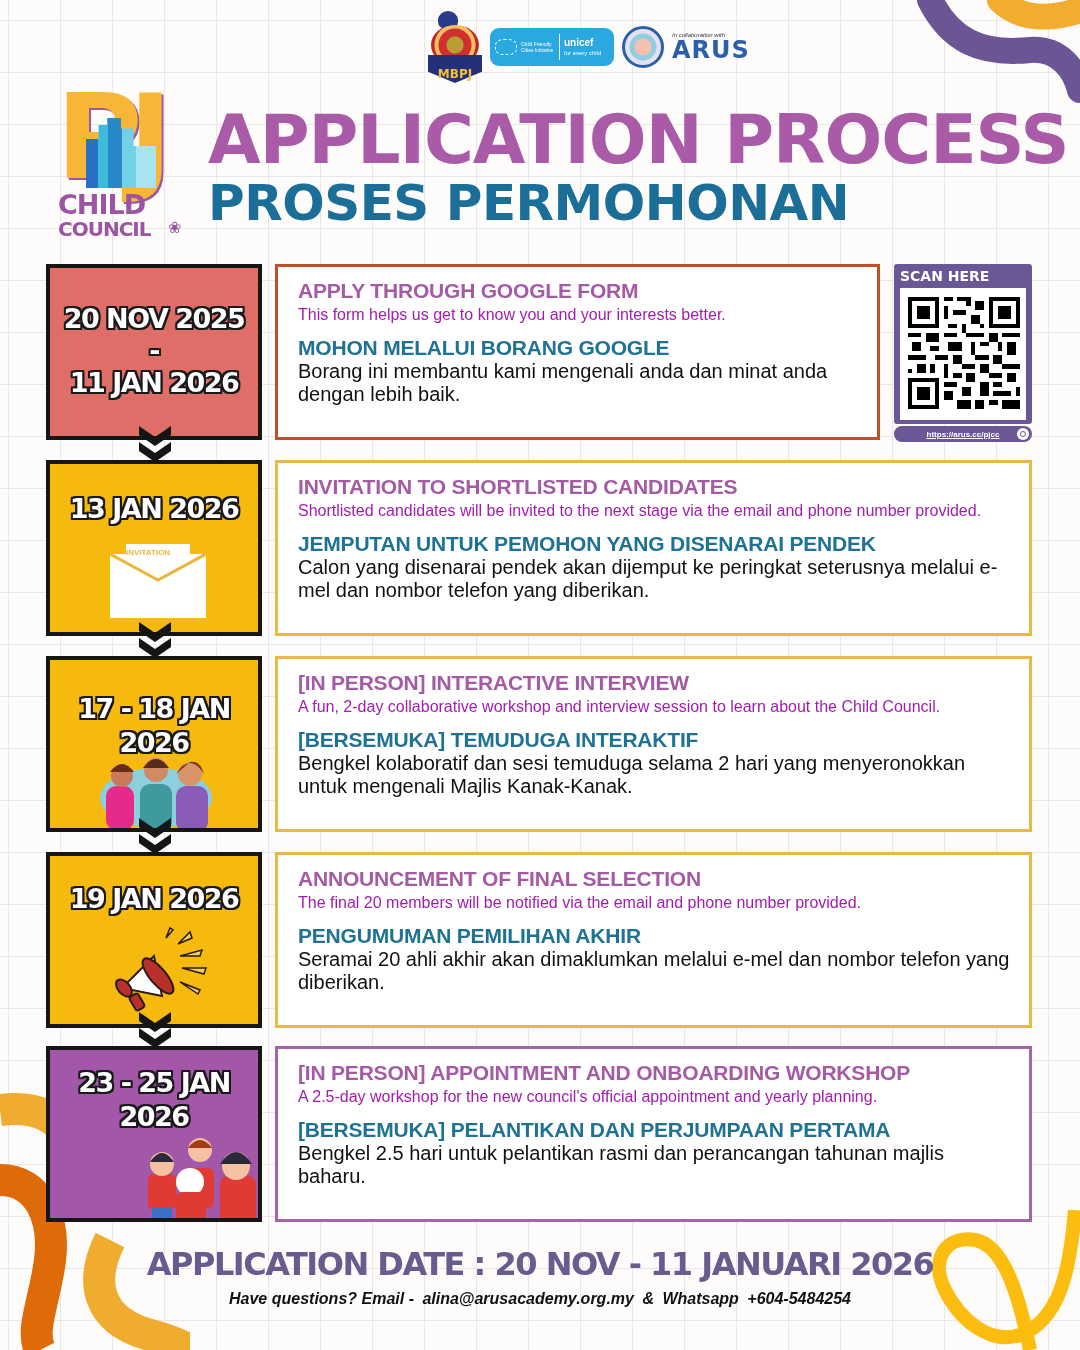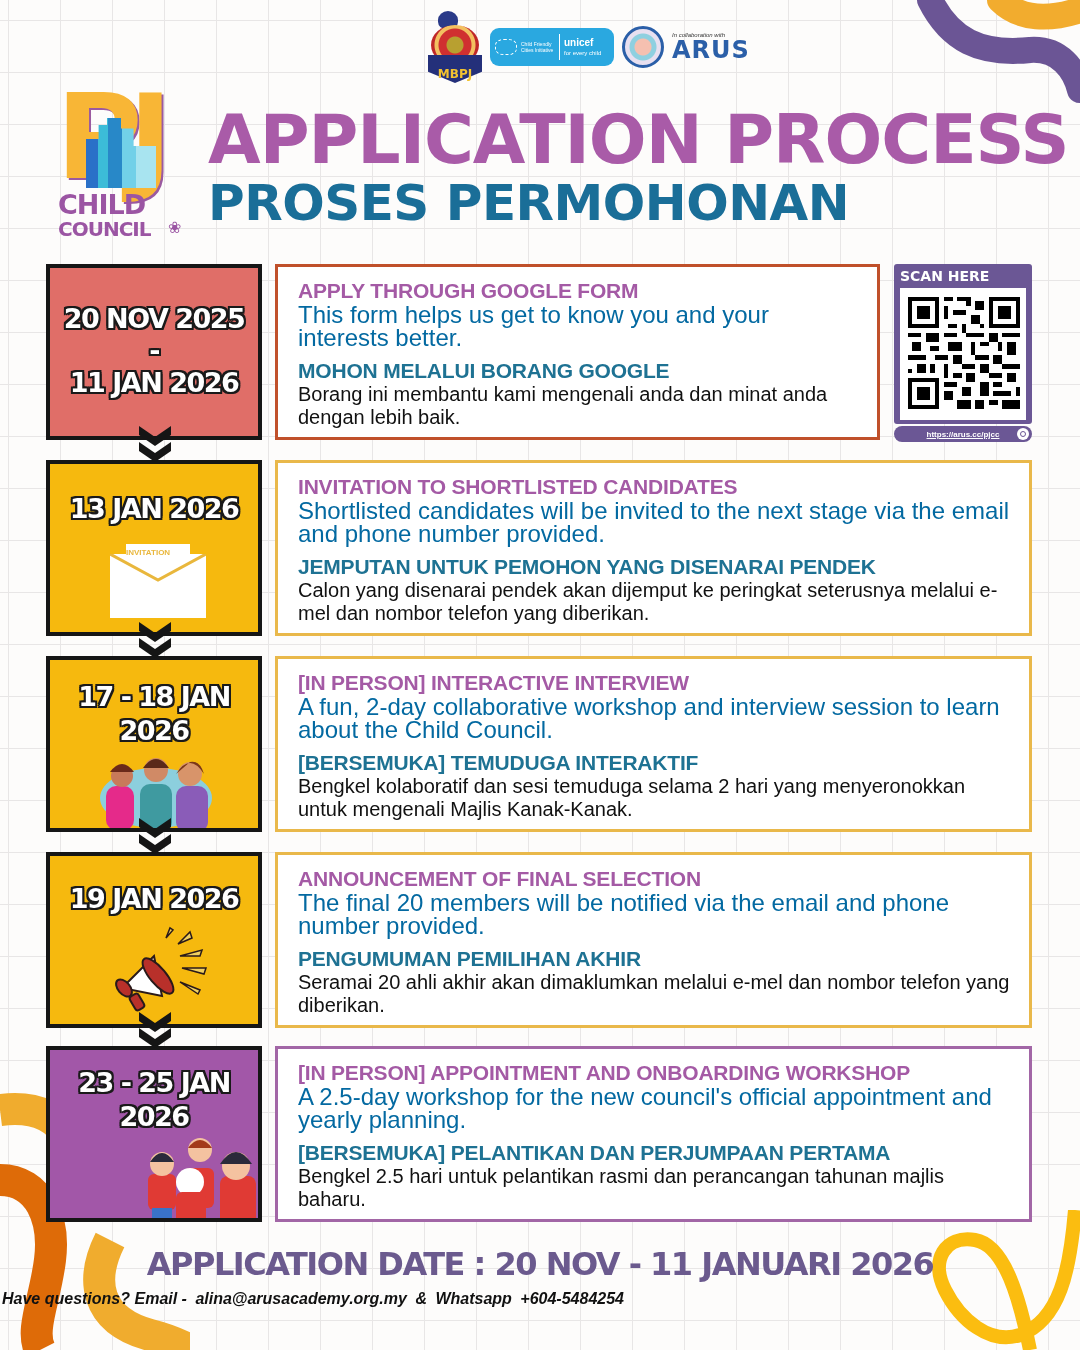--- a/index.html
+++ b/index.html
@@ -58,39 +58,39 @@
     font-size: 50px; color: #1a6e98; letter-spacing: -0.5px; line-height: 58px; white-space: nowrap; }
 
   
   .date-box { position: absolute; left: 46px; width: 216px; border: 4px solid #161616; text-align: center; overflow: hidden; }
   .date-text { font-family: "DejaVu Sans", sans-serif; font-weight: 900; color: #fff; font-size: 27px; line-height: 34px; letter-spacing: -1.5px;
     text-shadow: -2px -2px 0 #1a1a1a, 2px -2px 0 #1a1a1a, -2px 2px 0 #1a1a1a, 2px 2px 0 #1a1a1a, 0 2px 0 #1a1a1a, 0 -2px 0 #1a1a1a, 2px 0 0 #1a1a1a, -2px 0 0 #1a1a1a; }
   .chev { position: absolute; left: 139px; width: 32px; height: 38px; z-index: 3; }
 
   .content-box { position: absolute; left: 275px; background: #fff; border: 3px solid; padding: 12px 12px 8px 20px; }
   .h-en { font-family: "Liberation Sans", sans-serif; font-weight: 700; font-size: 21px; color: #a45aa5; line-height: 24px; letter-spacing: -0.2px; }
-  .p-en { font-family: "Liberation Sans", sans-serif; font-size: 24px; color: #0369a1; line-height: 23px; margin-bottom: 10px; }
+  .p-en { font-family: "Liberation Sans", sans-serif; font-size: 16px; color: #a21caf; line-height: 23px; margin-bottom: 10px; }
   .h-ms { font-family: "Liberation Sans", sans-serif; font-weight: 700; font-size: 21px; color: #1e7293; line-height: 24px; letter-spacing: -0.2px; }
   .p-ms { font-family: "Liberation Sans", sans-serif; font-size: 20px; color: #111; line-height: 23px; }
 
   
   .qr-card { position: absolute; left: 894px; top: 264px; width: 138px; height: 178px; }
   .qr-frame { position: absolute; left: 0; top: 0; width: 138px; height: 160px; background: #6b5795; border-radius: 3px; }
   .qr-tab-label { position: absolute; left: 6px; top: 4px; color: #fff; font-family: "DejaVu Sans", sans-serif; font-weight: 900; font-size: 14px; letter-spacing: 0; }
   .qr-white { position: absolute; left: 6px; top: 24px; width: 126px; height: 132px; background: #fff; }
   .qr-code { position: absolute; left: 14px; top: 30px; width: 112px; height: 118px; }
   .qr-url-bar { position: absolute; left: 0; top: 162px; width: 138px; height: 16px; background: #6b5795; border-radius: 8px; display: flex; align-items: center; justify-content: center; }
   .qr-url { color: #fff; font-size: 8px; text-decoration: underline; font-weight: 700; }
   .qr-search { position: absolute; right: 3px; top: 2px; width: 12px; height: 12px; border-radius: 50%; background: #fff; }
   .qr-search::after { content: ""; position: absolute; left: 3px; top: 3px; width: 4px; height: 4px; border: 1.2px solid #6b5795; border-radius: 50%; }
 
   
   .footer-date { position: absolute; left: 0; top: 1240px; width: 1080px; text-align: center;
     font-family: "DejaVu Sans", sans-serif; font-weight: 900; font-size: 32px; color: #6b5a8e; letter-spacing: -1.5px; line-height: 48px; }
-  .footer-contact { position: absolute; left: 0; top: 1290px; width: 1080px; 
+  .footer-contact { position: absolute; left: 0; top: 1290px; width: 1080px; text-align: center;
     font-family: "Liberation Sans", sans-serif; font-weight: 700; font-style: italic; font-size: 16px; color: #111; }
   .footer-contact span { margin: 0 2px; }
 
   
   .envelope { position: absolute; left: 60px; top: 90px; width: 96px; height: 64px; background: #fff; }
   .envelope .card { position: absolute; left: 16px; top: -10px; width: 64px; height: 24px; background: #fff; }
   .envelope .inv { position: absolute; left: 0; top: 2px; width: 96px; text-align: left; color: #e9b73c; font-size: 8px; font-weight: 700; }
 </style>
 </head>
 <body>
@@ -199,21 +199,21 @@
   <div class="h-ms">JEMPUTAN UNTUK PEMOHON YANG DISENARAI PENDEK</div>
   <div class="p-ms">Calon yang disenarai pendek akan dijemput ke peringkat seterusnya melalui e-mel dan nombor telefon yang diberikan.</div>
 </div>
 
 <svg class="chev" style="top:622px;" viewBox="0 0 32 38">
   <path d="M0 0 L16 11 L32 0 L32 9 L16 20 L0 9Z" fill="#151515"></path>
   <path d="M0 16 L16 27 L32 16 L32 25 L16 36 L0 25Z" fill="#151515"></path>
 </svg>
 
 <div class="date-box" style="top:656px;height:176px;background:#f6b90e;">
-  <div style="padding-top:20px;">
+  <div style="padding-top:20px;margin-top:12px;">
     <div class="date-text">17 - 18 JAN</div>
     <div class="date-text">2026</div>
   </div>
   <svg style="position:absolute;left:46px;top:90px;" width="120" height="82" viewBox="0 0 120 82">
     <ellipse cx="60" cy="48" rx="56" ry="30" fill="#8ccfdd"></ellipse>
     <rect x="10" y="36" width="28" height="44" rx="10" fill="#e52a8a"></rect>
     <circle cx="26" cy="26" r="11" fill="#c87a5a"></circle>
       <path d="M14 22 q12 -16 24 0 z" fill="#6b2a1a"></path>
     <rect x="44" y="34" width="32" height="48" rx="10" fill="#3f9aa0"></rect>
     <circle cx="60" cy="20" r="12" fill="#d08a66"></circle>

